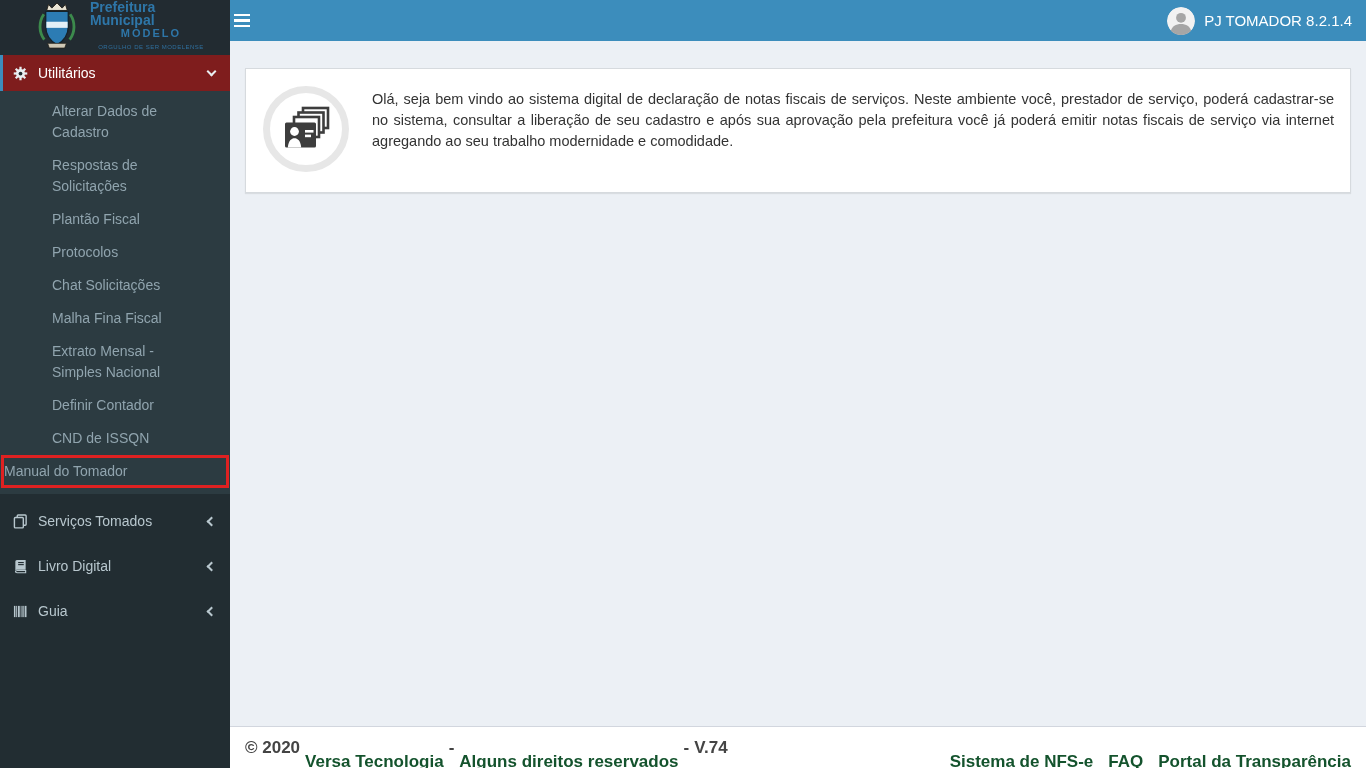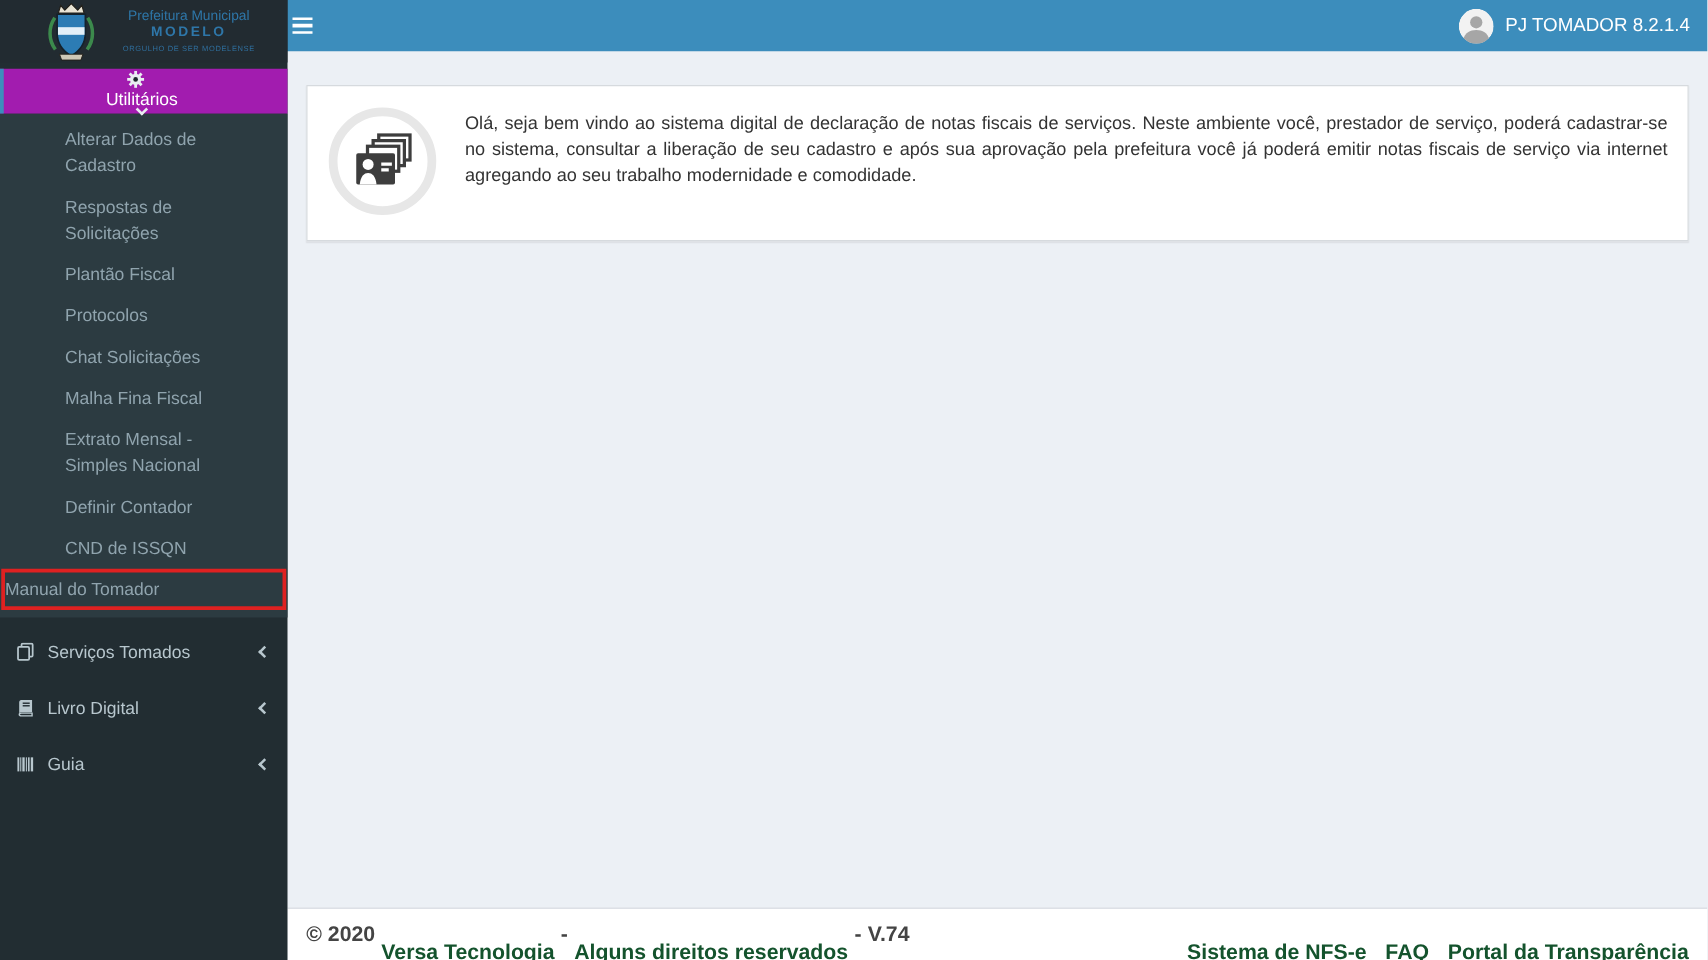--- a/index.html
+++ b/index.html
@@ -5,27 +5,27 @@
   * { margin:0; padding:0; box-sizing:border-box; }
   html,body { width:1366px; height:768px; overflow:hidden; background:#ecf0f5; }
   body { font-family:"Liberation Sans", sans-serif; }
   .app { position:relative; width:1366px; height:768px; background:#ecf0f5; }
 
   
   .sidebar { position:absolute; left:0; top:0; width:230px; height:768px; background:#222d32; z-index:5; }
   .brand { height:50px; display:flex; align-items:center; padding-left:34px; background:#222b31; }
   .coat { width:46px; height:47px; margin-right:10px; flex:0 0 auto; }
   .brand-text { display:flex; flex-direction:column; align-items:center; width:122px; }
-  .brand-line1 { font-size:11px; font-weight:normal; color:#2e76a8; line-height:13px; }
+  .brand-line1 { font-size:14px; font-weight:bold; color:#2e76a8; line-height:13px; }
   .brand-line2 { font-size:11px; font-weight:bold; color:#2e76a8; letter-spacing:2px; line-height:13px; }
   .brand-tagline { font-size:6px; color:#2f6f9e; margin-top:4px; letter-spacing:.5px; white-space:nowrap; }
 
   .menu { margin-top:5px; }
   .section-row { height:36px; display:flex; align-items:center; padding:0 15px 0 12px; cursor:pointer; }
-  .section-row.active { background:#a21caf; border-left:3px solid #3c8dbc; padding-left:9px; color:#fff;flex-direction:column; }
+  .section-row.active { background:#7f1d1d; border-left:3px solid #3c8dbc; padding-left:9px; color:#fff; }
   .section-row .sec-icon { width:16px; height:16px; margin-right:10px; display:flex; align-items:center; justify-content:center; flex:0 0 auto; }
   .section-row .sec-label { flex:1; font-size:14px; }
   .section-row.active .sec-label { color:#fff; }
   .section-row.plain { color:#b8c7ce; margin-top:9px; }
   .chev { width:7px; height:7px; border-right:2px solid #b8c7ce; border-bottom:2px solid #b8c7ce; flex:0 0 auto; }
   .chev.down { transform:rotate(45deg); margin-top:-4px; border-color:#e9eef1; }
   .chev.left { transform:rotate(135deg); margin-left:2px; }
 
   .submenu { list-style:none; background:#2c3b41; padding:4px 0 6px 0; }
   .submenu li { font-size:14px; color:#90a4ae; padding:6px 30px 6px 20px; line-height:21px; cursor:pointer;margin-left:32px; }

